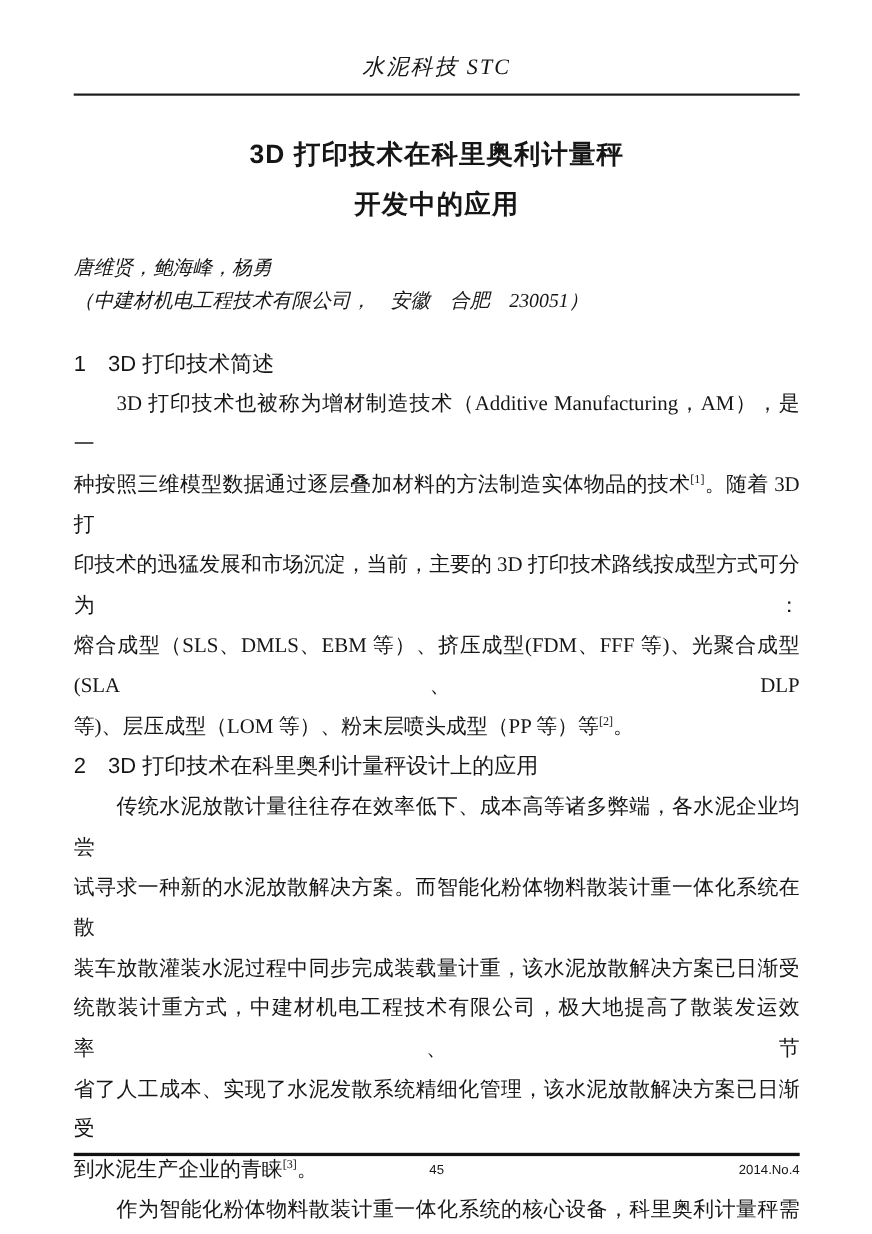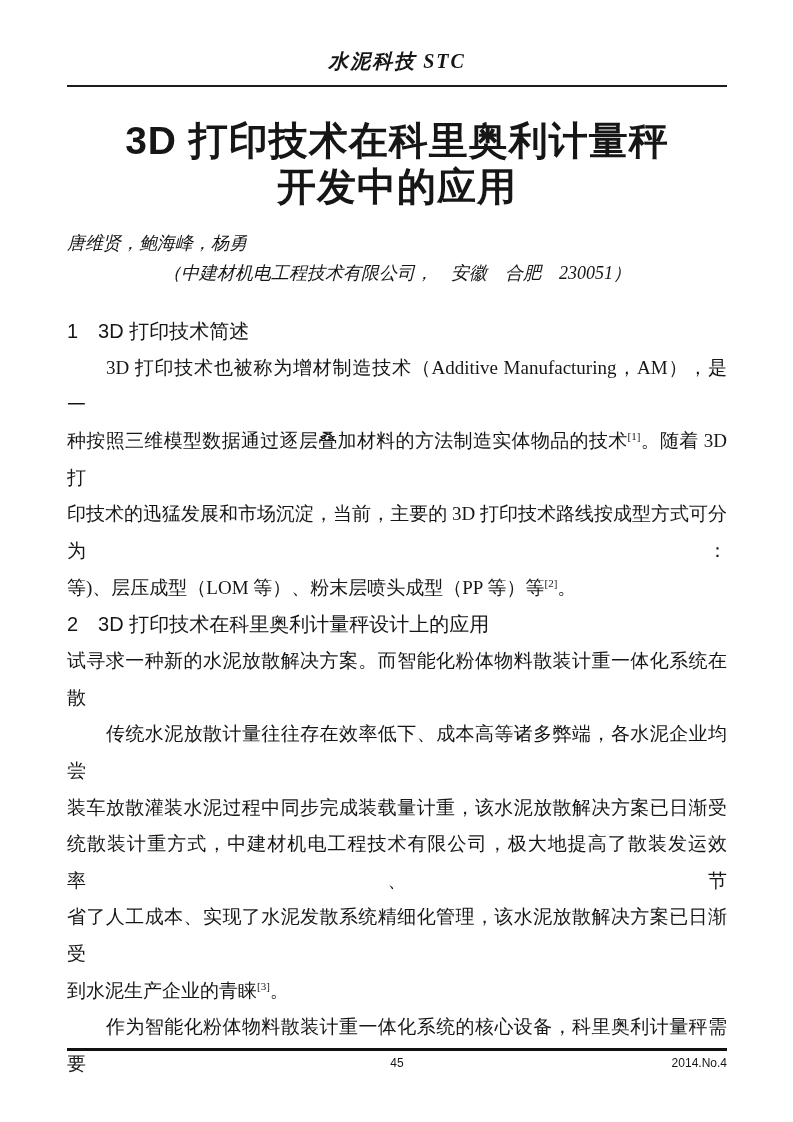--- a/index.html
+++ b/index.html
@@ -21,48 +21,47 @@
   .content {
     padding: 0 66px 0 67px; 
   }
   
   .journal-title {
     padding-top: 48px;
     text-align: center;
     font-size: 20px;
     line-height: 26px;
     font-style: italic;
-    font-weight: bold;
+    font-weight: normal;
     letter-spacing: 2px;
   }
   .header-rule {
     height: 2px;
     background: #1c1c1c;
     margin-top: 11px;
   }
   
   .article-title {
     margin: 31px 0 0 0;
     text-align: center;
     font-family: "Liberation Sans", "DejaVu Sans", sans-serif;
     font-weight: bold;
-    font-size: 39px;
+    font-size: 24px;
     line-height: 46px;
     letter-spacing: 1px;
   }
   .authors {
     margin-top: 21px;
     text-align: left;
     font-size: 18px;
     line-height: 24px;
     font-style: italic;
   }
   .affiliation {
     margin-top: 5px;
-    text-align: center;
     font-size: 18px;
     line-height: 26px;
     font-style: italic;
   }
   
   .article-body {
     margin-top: 27px;
     font-size: 19px;
   }
   .section-heading {
@@ -130,26 +129,27 @@
     <div class="authors">唐维贤，鲍海峰，杨勇</div>
 
     <div class="affiliation">（中建材机电工程技术有限公司，　安徽　合肥　230051）</div>
 
     <main class="article-body" id="article-body">
         <div class="section-heading">1　3D 打印技术简述</div>
         <div>
           <div class="line fill indent">3D 打印技术也被称为增材制造技术（Additive Manufacturing，AM），是一</div>
           <div class="line fill">种按照三维模型数据通过逐层叠加材料的方法制造实体物品的技术<sup>[1]</sup>。随着 3D 打</div>
           <div class="line fill">印技术的迅猛发展和市场沉淀，当前，主要的 3D 打印技术路线按成型方式可分为：</div>
+          <div class="line fill">熔合成型（SLS、DMLS、EBM 等）、挤压成型(FDM、FFF 等)、光聚合成型(SLA、DLP</div>
           <div class="line">等)、层压成型（LOM 等）、粉末层喷头成型（PP 等）等<sup>[2]</sup>。</div>
         </div>
         <div class="section-heading">2　3D 打印技术在科里奥利计量秤设计上的应用</div>
         <div>
+          <div class="line fill indent">传统水泥放散计量往往存在效率低下、成本高等诸多弊端，各水泥企业均尝</div>
           <div class="line fill">试寻求一种新的水泥放散解决方案。而智能化粉体物料散装计重一体化系统在散</div>
-          <div class="line fill indent">传统水泥放散计量往往存在效率低下、成本高等诸多弊端，各水泥企业均尝</div>
           <div class="line fill">装车放散灌装水泥过程中同步完成装载量计重，该水泥放散解决方案已日渐受</div>
           <div class="line fill">统散装计重方式，中建材机电工程技术有限公司，极大地提高了散装发运效率、节</div>
           <div class="line fill">省了人工成本、实现了水泥发散系统精细化管理，该水泥放散解决方案已日渐受</div>
           <div class="line">到水泥生产企业的青睐<sup>[3]</sup>。</div>
         </div>
         <div>
           <div class="line fill indent">作为智能化粉体物料散装计重一体化系统的核心设备，科里奥利计量秤需要</div>
         </div>
       </main>
 

